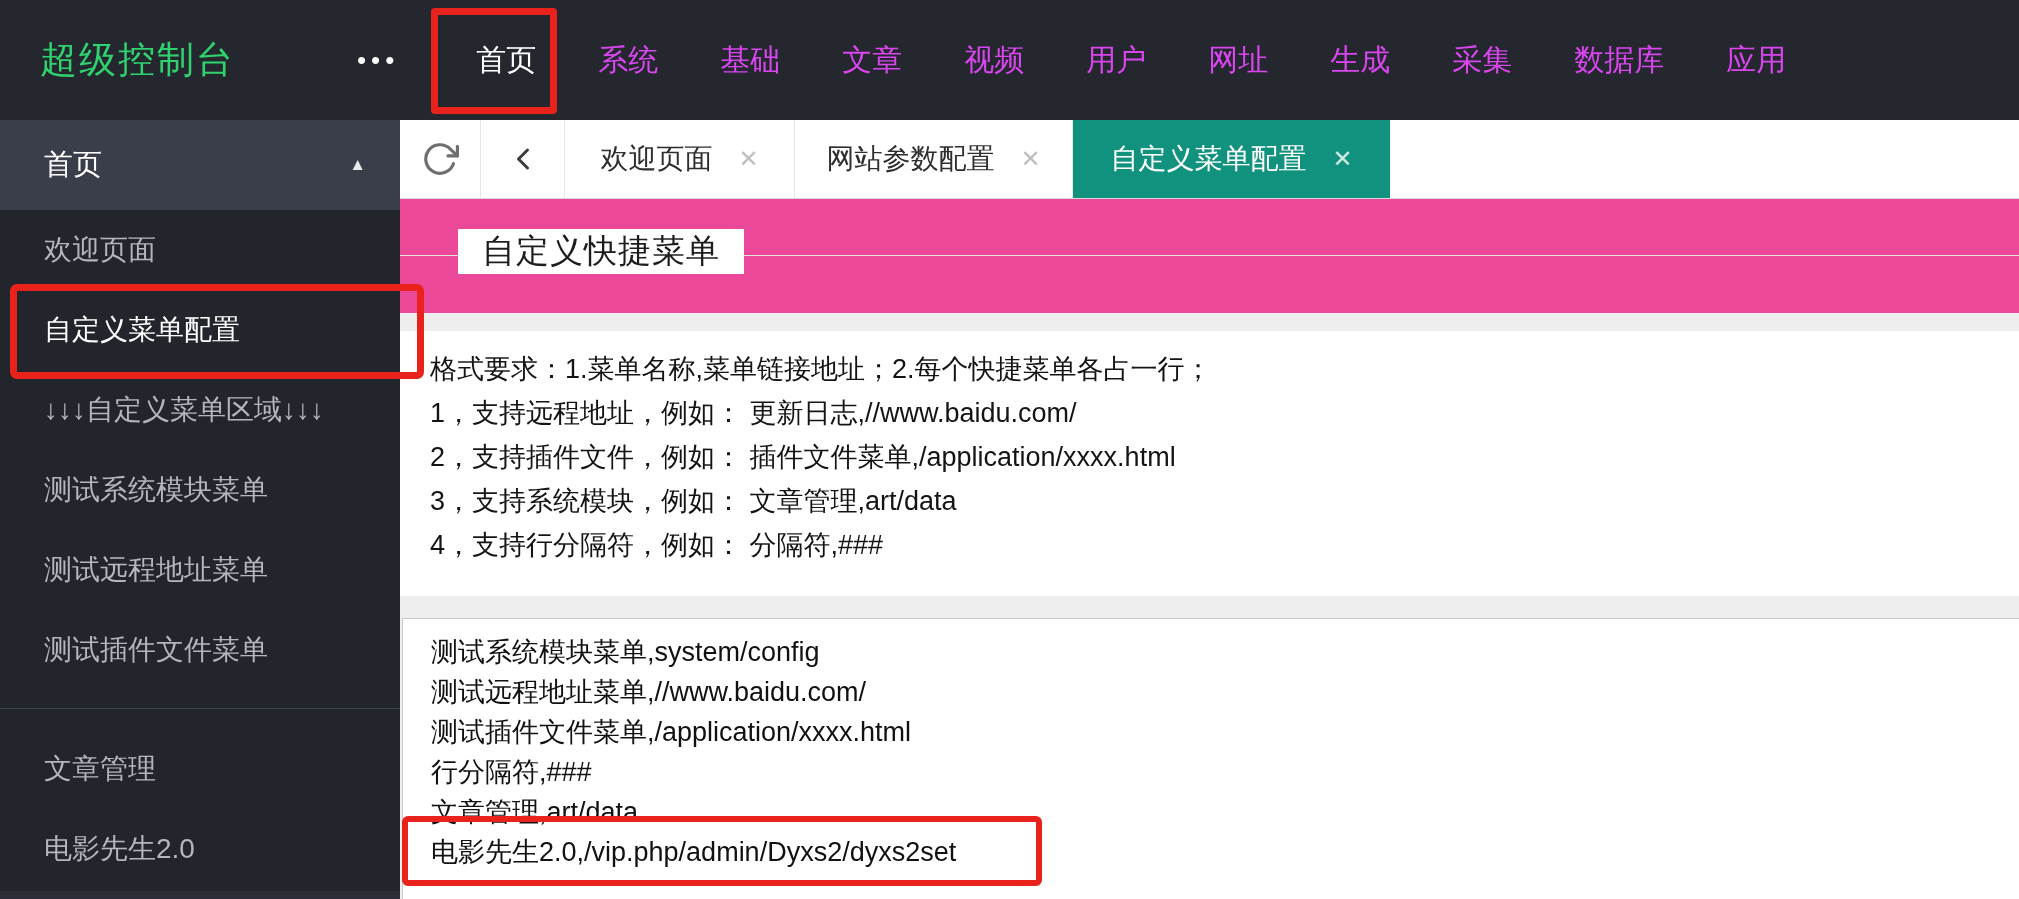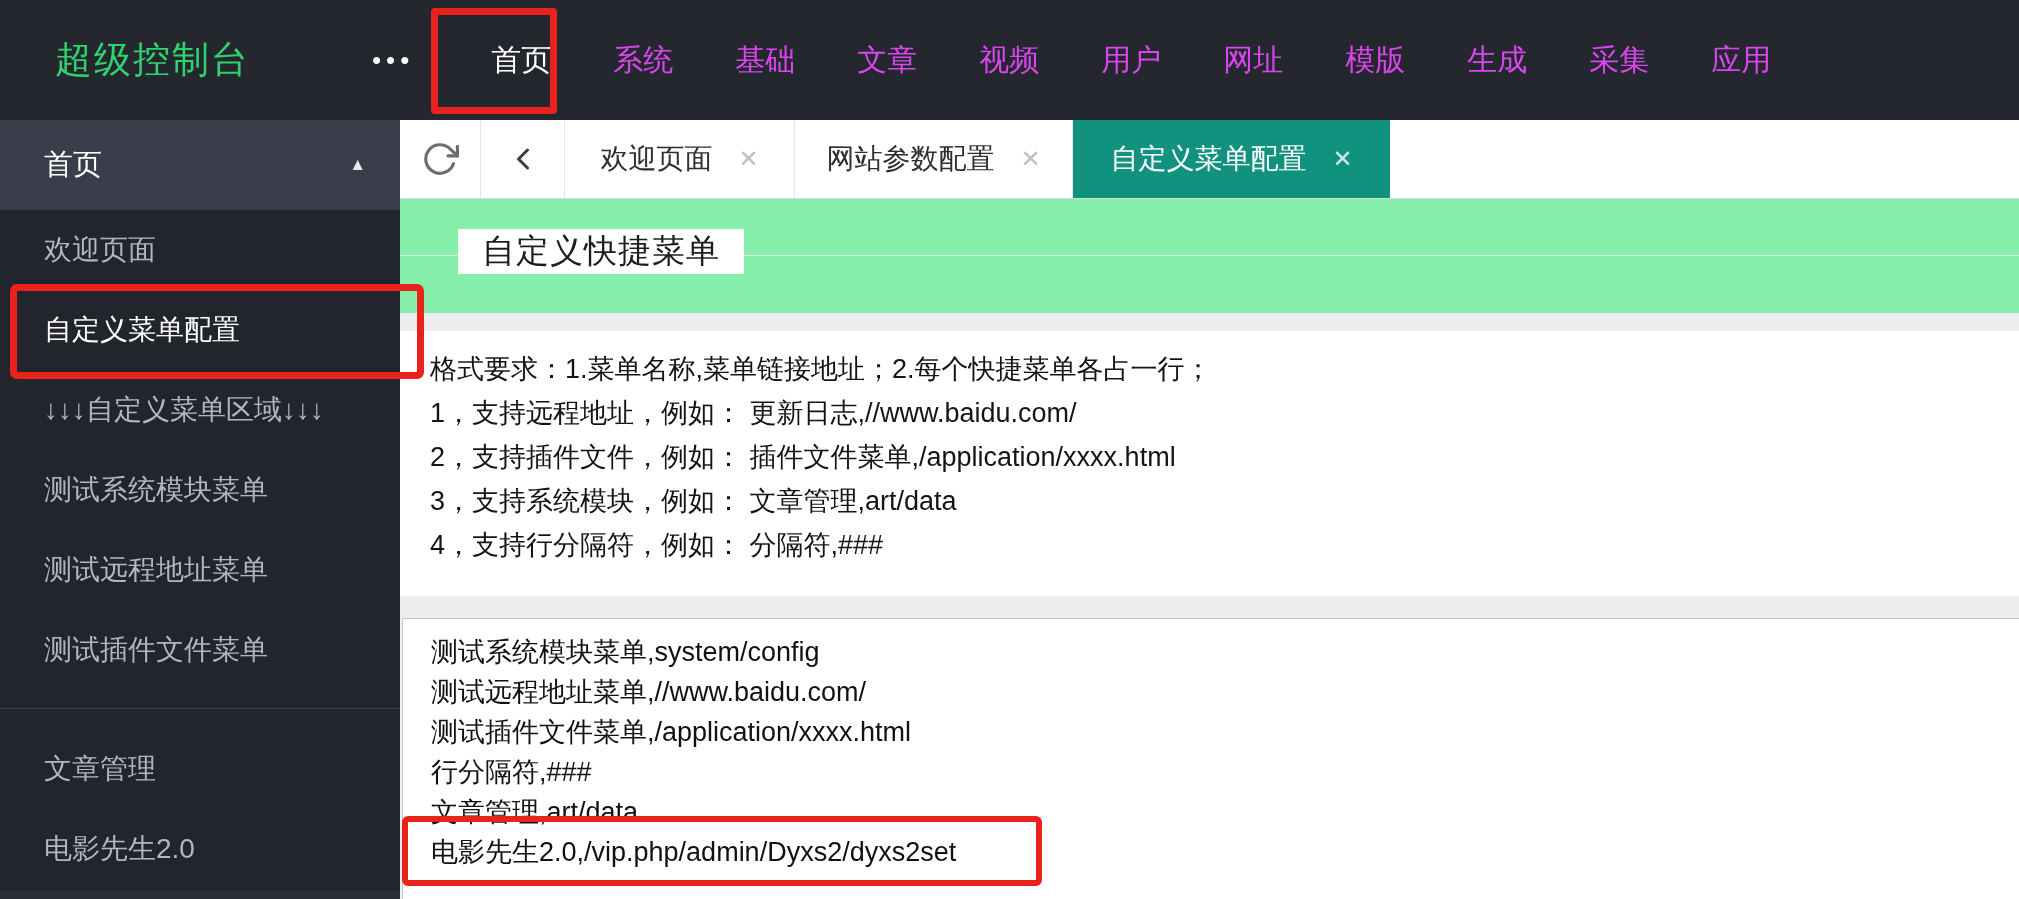--- a/index.html
+++ b/index.html
@@ -2,21 +2,21 @@
 <html><head>
 <meta charset="utf-8">
 <style>
   * { margin:0; padding:0; box-sizing:border-box; }
   html,body { width:2019px; height:899px; overflow:hidden; }
   body { font-family:"Liberation Sans","DejaVu Sans",sans-serif; background:#eeeeef; }
   .viewport { position:relative; width:2019px; height:899px; overflow:hidden; }
 
   
   .topbar { position:absolute; left:0; top:0; width:2019px; height:120px;
-            background:#24272e; display:flex; align-items:center;padding-left:15px; }
+            background:#24272e; display:flex; align-items:center; }
   .logo { margin-left:40px; font-size:37px; letter-spacing:2px; color:#2fd26e; white-space:nowrap; }
   .more-dots { margin-left:122px; font-size:26px; letter-spacing:5px; color:#ffffff; cursor:pointer; }
   .nav { display:flex; margin-left:46px; align-items:center; }
   .nav-item { padding:0 31px; font-size:30px; color:#d946ef; cursor:pointer; white-space:nowrap; line-height:120px; }
   .nav-item.active { color:#ffffff; }
 
   
   .sidebar { position:absolute; left:0; top:120px; width:400px; height:779px;
              background:#22252b; }
   .side-header { height:90px; background:#3a3e4a; display:flex; align-items:center;
@@ -38,21 +38,21 @@
               border-right:1px solid #e7e7e7; cursor:pointer; background:#fff; }
   .tab-tool.chev { width:84px; }
   .tab { height:100%; display:flex; align-items:center; justify-content:center;
          border-right:1px solid #e7e7e7; cursor:pointer; background:#fff; font-size:28px; color:#2e2e2e; }
   .tab .close { margin-left:26px; font-size:24px; color:#bfbfbf; }
   .tab.t1 { width:230px; } .tab.t2 { width:278px; }
   .tab.t3 { width:317px; background:#11927e; color:#ffffff; border-right:none; }
   .tab.t3 .close { color:rgba(255,255,255,.8); }
   .tabbar-filler { flex:1; background:#fff; }
 
-  .title-block { position:absolute; left:0; top:79px; width:100%; height:114px; background:#86efac; }
+  .title-block { position:absolute; left:0; top:79px; width:100%; height:114px; background:#ec4899; }
   .legend-line { position:absolute; left:0; right:0; top:56px; border-top:1px solid #e3e3e3; }
   .page-title { position:absolute; left:58px; top:30px; background:#ffffff; padding:0 24px;
                 font-size:33px; color:#1d1d1d; letter-spacing:1px; }
 
   .info-panel { position:absolute; left:0; top:211px; width:100%; height:265px; background:#ffffff;
                 padding:16px 0 0 30px; }
   .info-line { font-size:27px; line-height:44px; color:#141414; white-space:nowrap; }
 
   .config-textarea { position:absolute; left:2px; top:498px; width:1640px; height:420px;
                      background:#ffffff; border:1px solid #c9c9c9; resize:none; outline:none;
@@ -75,23 +75,23 @@
     <div class="logo">超级控制台</div>
     <div class="more-dots">•••</div>
     <nav class="nav">
       <div class="nav-item active">首页</div>
       <div class="nav-item">系统</div>
       <div class="nav-item">基础</div>
       <div class="nav-item">文章</div>
       <div class="nav-item">视频</div>
       <div class="nav-item">用户</div>
       <div class="nav-item">网址</div>
-      <div class="nav-item">模版</div>
       <div class="nav-item">生成</div>
       <div class="nav-item">采集</div>
+      <div class="nav-item">数据库</div>
       <div class="nav-item">应用</div>
     </nav>
   </header>
 
   <aside class="sidebar">
     <div class="side-header">
       <span class="side-header-label">首页</span>
       <span class="side-caret">▲</span>
     </div>
     <div class="side-item">欢迎页面</div>

